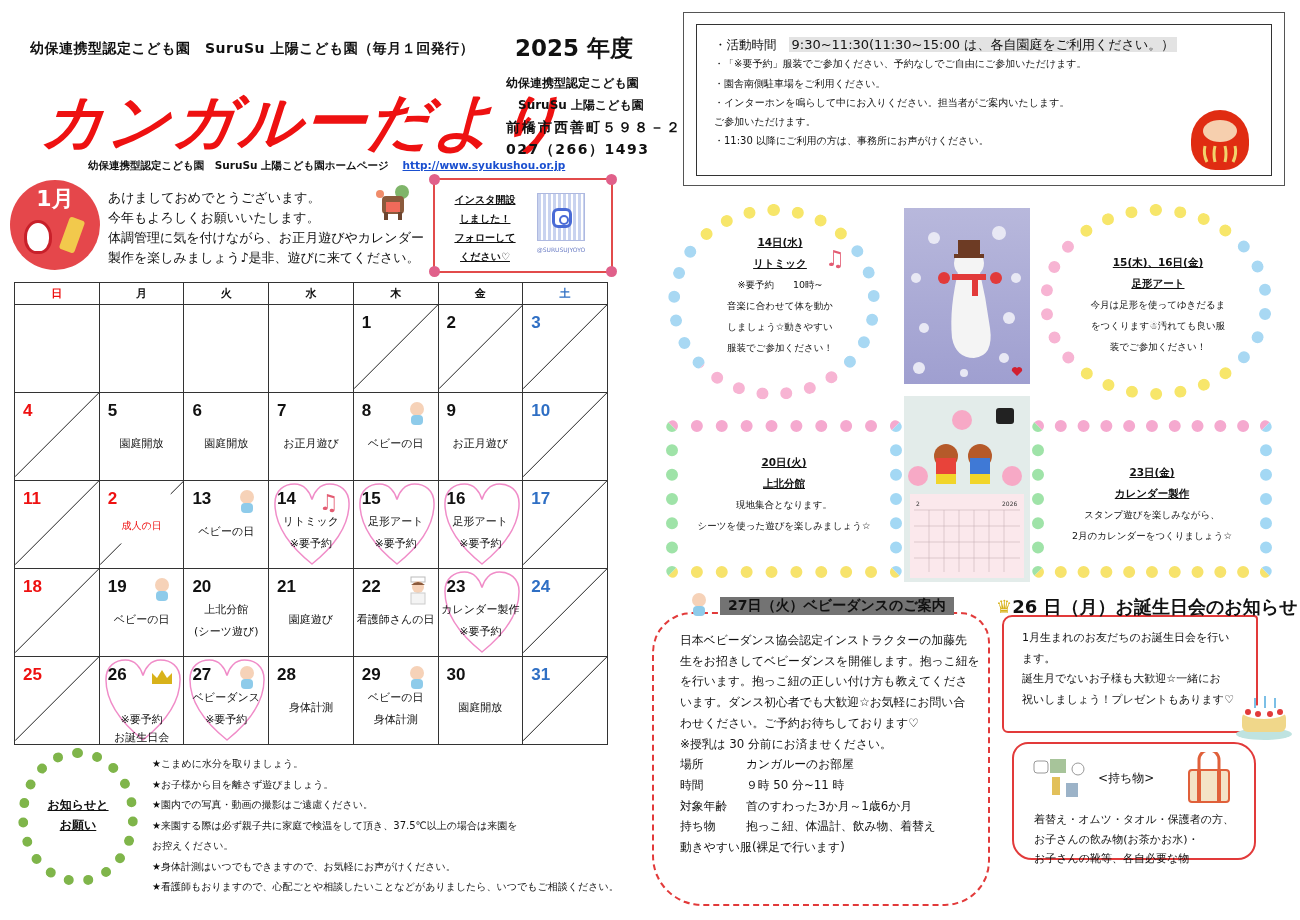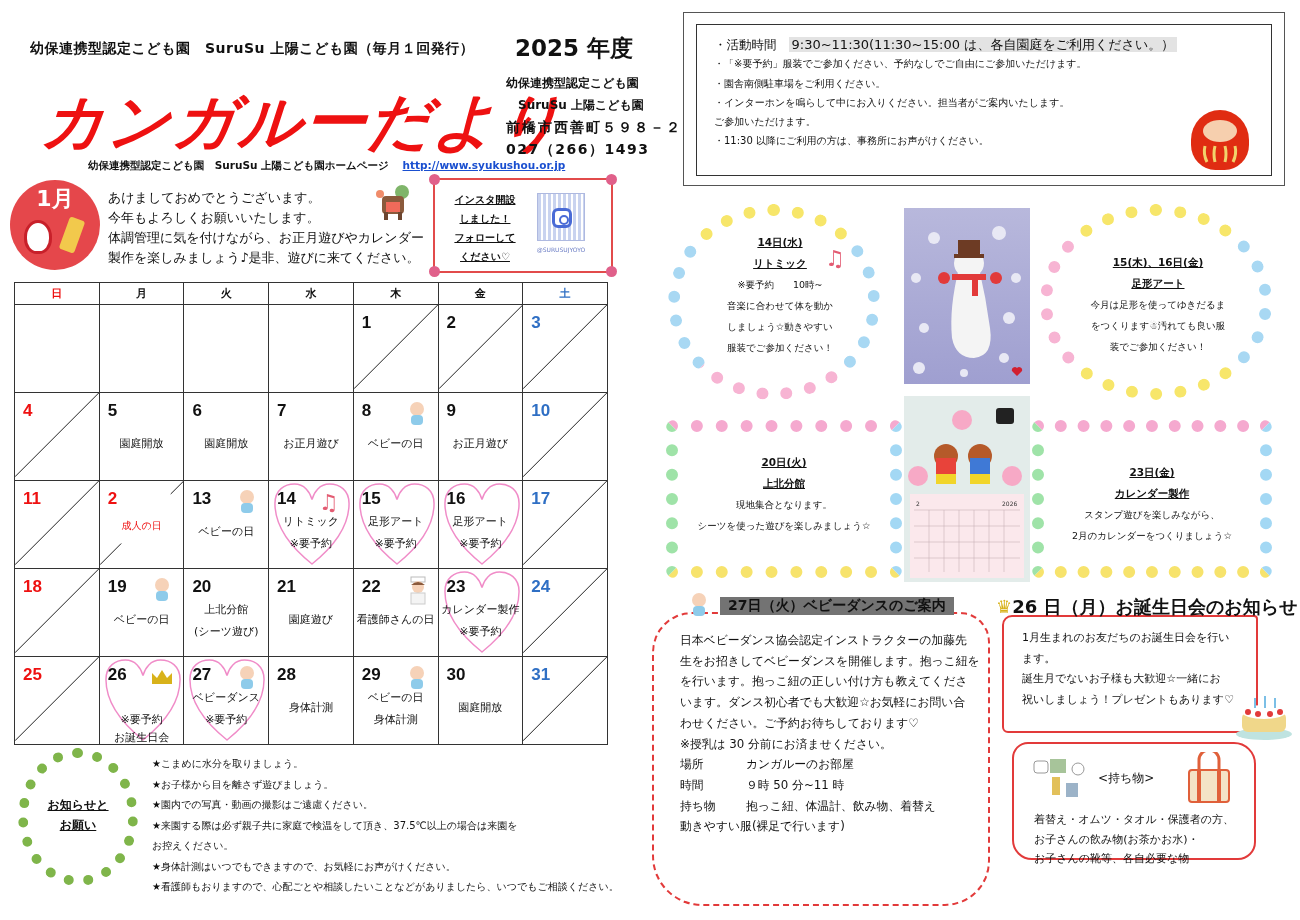--- a/index.html
+++ b/index.html
@@ -536,20 +536,24 @@
   <div>※授乳は 30 分前にお済ませください。</div>
   <div class="dance-row">
       <span class="k">場所</span>
       <span>カンガルーのお部屋</span>
     </div>
   <div class="dance-row">
       <span class="k">時間</span>
       <span>９時 50 分~11 時</span>
     </div>
   <div class="dance-row">
+      <span class="k">対象年齢</span>
+      <span>首のすわった3か月～1歳6か月</span>
+    </div>
+  <div class="dance-row">
       <span class="k">持ち物</span>
       <span>抱っこ紐、体温計、飲み物、着替え</span>
     </div>
   <div>動きやすい服(裸足で行います)</div>
 </div>
 
 <div class="abs bday-box"></div>
 <div class="abs bday-title">
   <span style="color:#d8b21a">♛</span><span>26 日（月）お誕生日会のお知らせ</span>
 </div>

